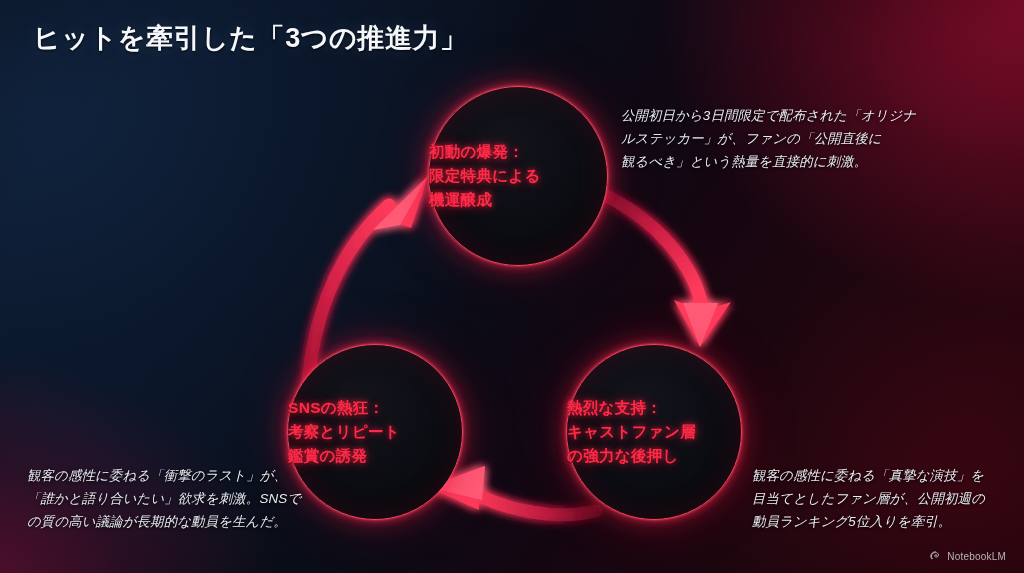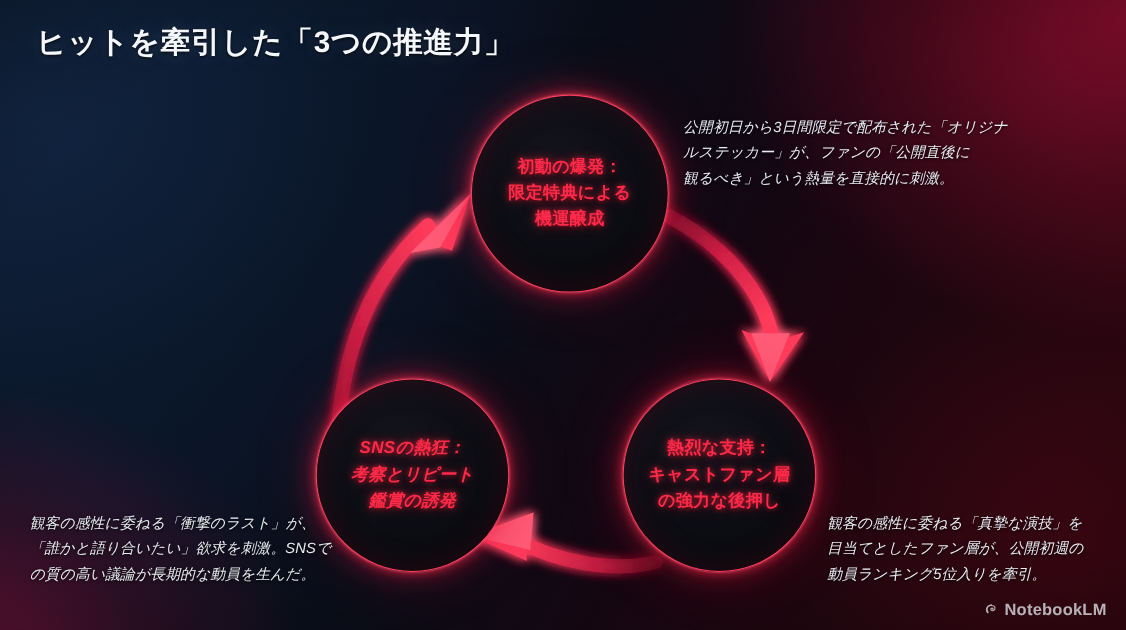--- a/index.html
+++ b/index.html
@@ -52,37 +52,37 @@
     width:1024px; height:573px;
     z-index:3;
   }
 
   
   .node {
     position:absolute;
     border-radius:50%;
     display:flex;
     flex-direction:column;
-    align-items:center;
+    align-items:flex-start;
     justify-content:center;
     text-align:center;
     z-index:5;
     background:
       radial-gradient(circle at 42% 34%, #13141c 0%, #0c0d13 52%, #08080c 78%, #0a0509 100%);
     border:1.6px solid #ff3f5e;
     box-shadow:
       0 0 2px   rgba(255,90,120,0.95),
       0 0 10px  rgba(255,45,80,0.70),
       0 0 26px  rgba(230,25,65,0.45),
       0 0 54px  rgba(200,18,55,0.26),
       inset 0 0 26px rgba(120,10,35,0.30);
   }
   .node-top   { left:428px; top:86px;  width:180px; height:180px; }
   .node-right { left:566px; top:344px; width:176px; height:176px; }
-  .node-left  { left:287px; top:344px; width:176px; height:176px;font-style:italic; }
+  .node-left  { left:287px; top:344px; width:176px; height:176px; }
 
   .node-line {
     color:#ff2a49;
     font-weight:bold;
     font-size:15.5px;
     line-height:1.55;
     letter-spacing:0.3px;
     text-shadow:
       0 0 5px  rgba(255,40,70,0.75),
       0 0 13px rgba(255,30,60,0.45),
@@ -111,23 +111,22 @@
     position:absolute;
     right:18px; bottom:10px;
     display:flex;
     align-items:center;
     gap:5px;
     z-index:9;
     opacity:0.82;
   }
   .watermark .wm-text {
     color:#d6d9de;
-    font-size:15px;
+    font-size:10px;
     letter-spacing:0.2px;
-    font-weight:bold;
   }
   .wm-icon { display:block; }
 </style>
 </head>
 <body>
 
 <div id="slide">
 
   <div class="title">ヒットを牽引した「3つの推進力」</div>
 

